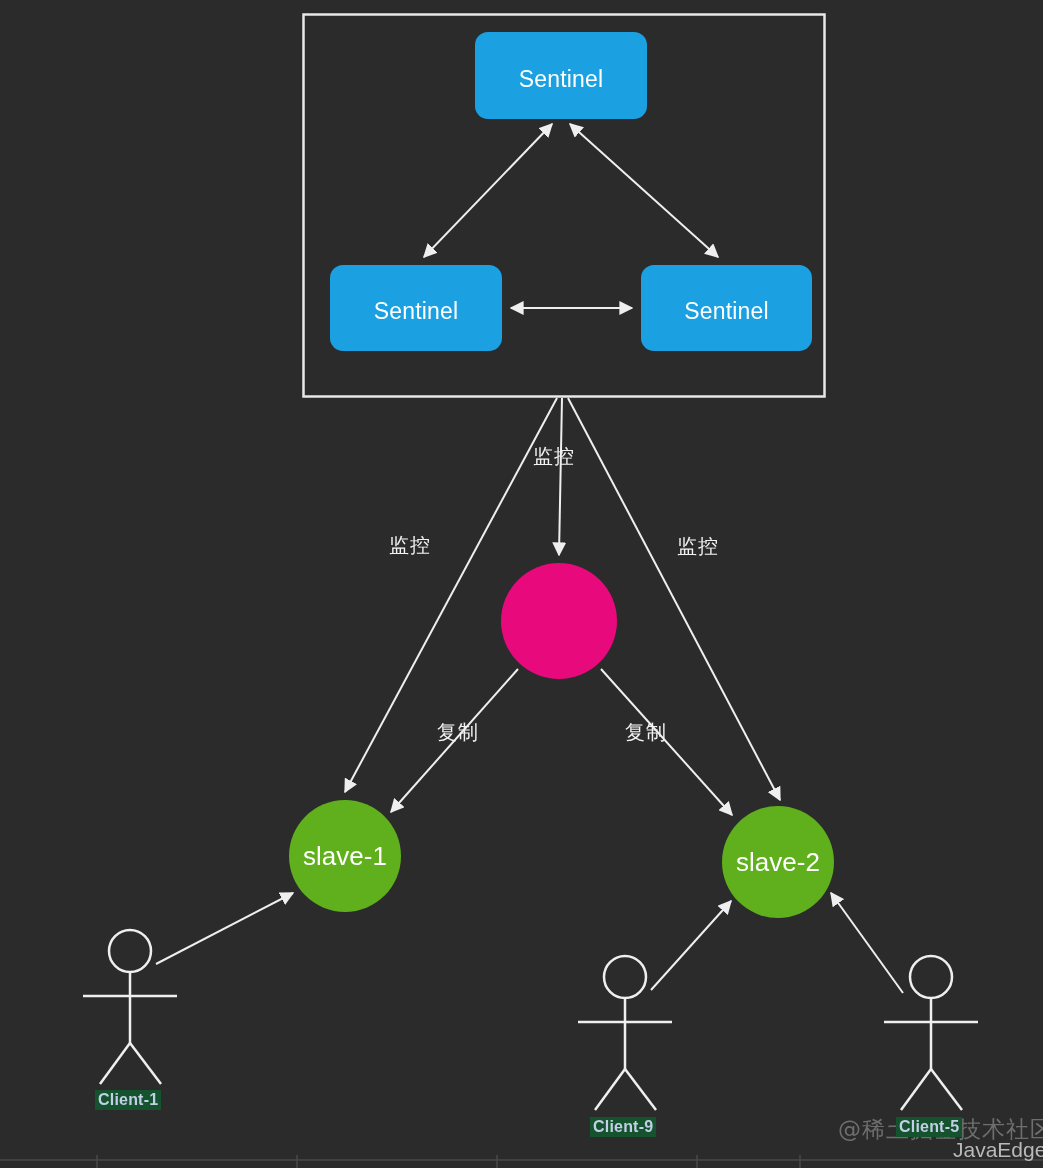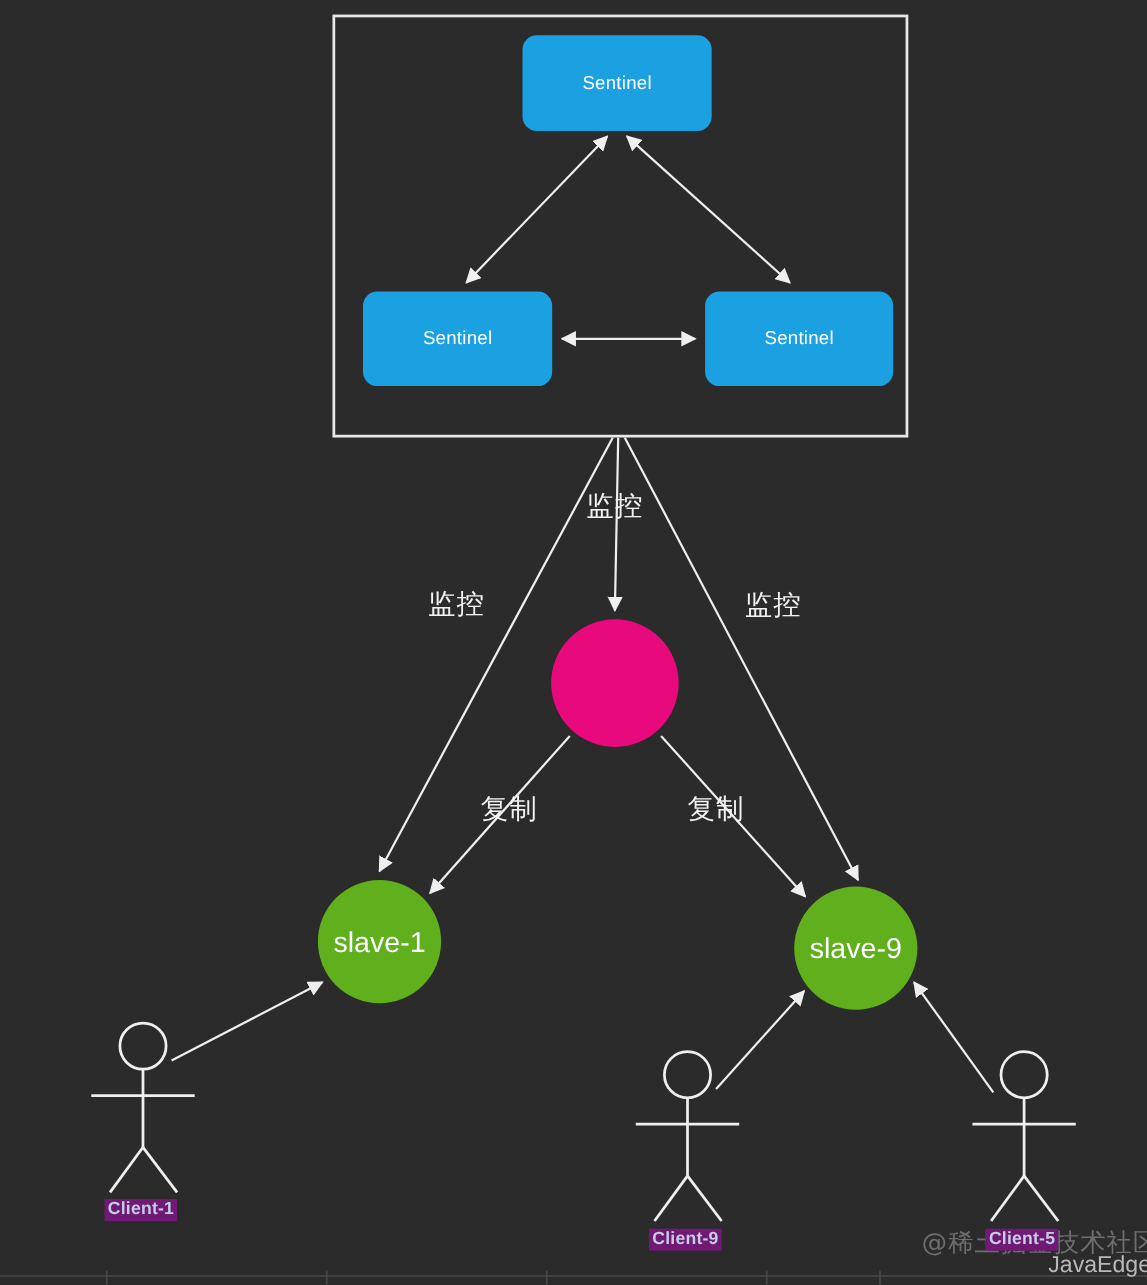--- a/index.html
+++ b/index.html
@@ -24,40 +24,40 @@
   }
   .node-label {
     position: absolute;
     color: #ffffff;
     text-align: center;
     white-space: nowrap;
     pointer-events: none;
     user-select: none;
   }
   .sentinel-label {
-    font-size: 17px;
+    font-size: 23px;
     letter-spacing: 0.2px;
   }
   .circle-label {
     font-size: 26px;
   }
   .edge-label {
     position: absolute;
     color: #f2f2f2;
-    font-size: 25px;
+    font-size: 20px;
     font-family: Liberation Serif, serif;
     letter-spacing: 1px;
     white-space: nowrap;
   }
   .client-label {
     position: absolute;
     font-size: 16px;
     font-weight: bold;
     color: #c3cfe6;
-    background: #701a75;
+    background: #14532d;
     padding: 1px 3px;
     white-space: nowrap;
     letter-spacing: 0.2px;
     text-align: right;
   }
   .watermark-cn {
     position: absolute;
     color: #6e6e6e;
     font-size: 23px;
     font-family: "DejaVu Sans", sans-serif;
@@ -140,21 +140,21 @@
       <line x1="697" y1="1155" x2="697" y2="1168"></line>
       <line x1="800" y1="1155" x2="800" y2="1168"></line>
     </g>
   </svg>
 
   <div class="node-label sentinel-label" style="left:475px; top:66px; width:172px;">Sentinel</div>
   <div class="node-label sentinel-label" style="left:330px; top:298px; width:172px;">Sentinel</div>
   <div class="node-label sentinel-label" style="left:641px; top:298px; width:171px;">Sentinel</div>
 
   <div class="node-label circle-label" style="left:245px; top:841px; width:200px;">slave-1</div>
-  <div class="node-label circle-label" style="left:678px; top:847px; width:200px;">slave-9</div>
+  <div class="node-label circle-label" style="left:678px; top:847px; width:200px;">slave-2</div>
 
   <div class="edge-label" style="left:389px; top:532px;">监控</div>
   <div class="edge-label" style="left:533px; top:443px;">监控</div>
   <div class="edge-label" style="left:677px; top:533px;">监控</div>
   <div class="edge-label" style="left:437px; top:719px;">复制</div>
   <div class="edge-label" style="left:625px; top:719px;">复制</div>
 
   <div class="client-label" style="left:95px; top:1090px;">Client-1</div>
   <div class="client-label" style="left:590px; top:1117px;">Client-9</div>
   <div class="client-label" style="left:896px; top:1117px; z-index:5;">Client-5</div>

